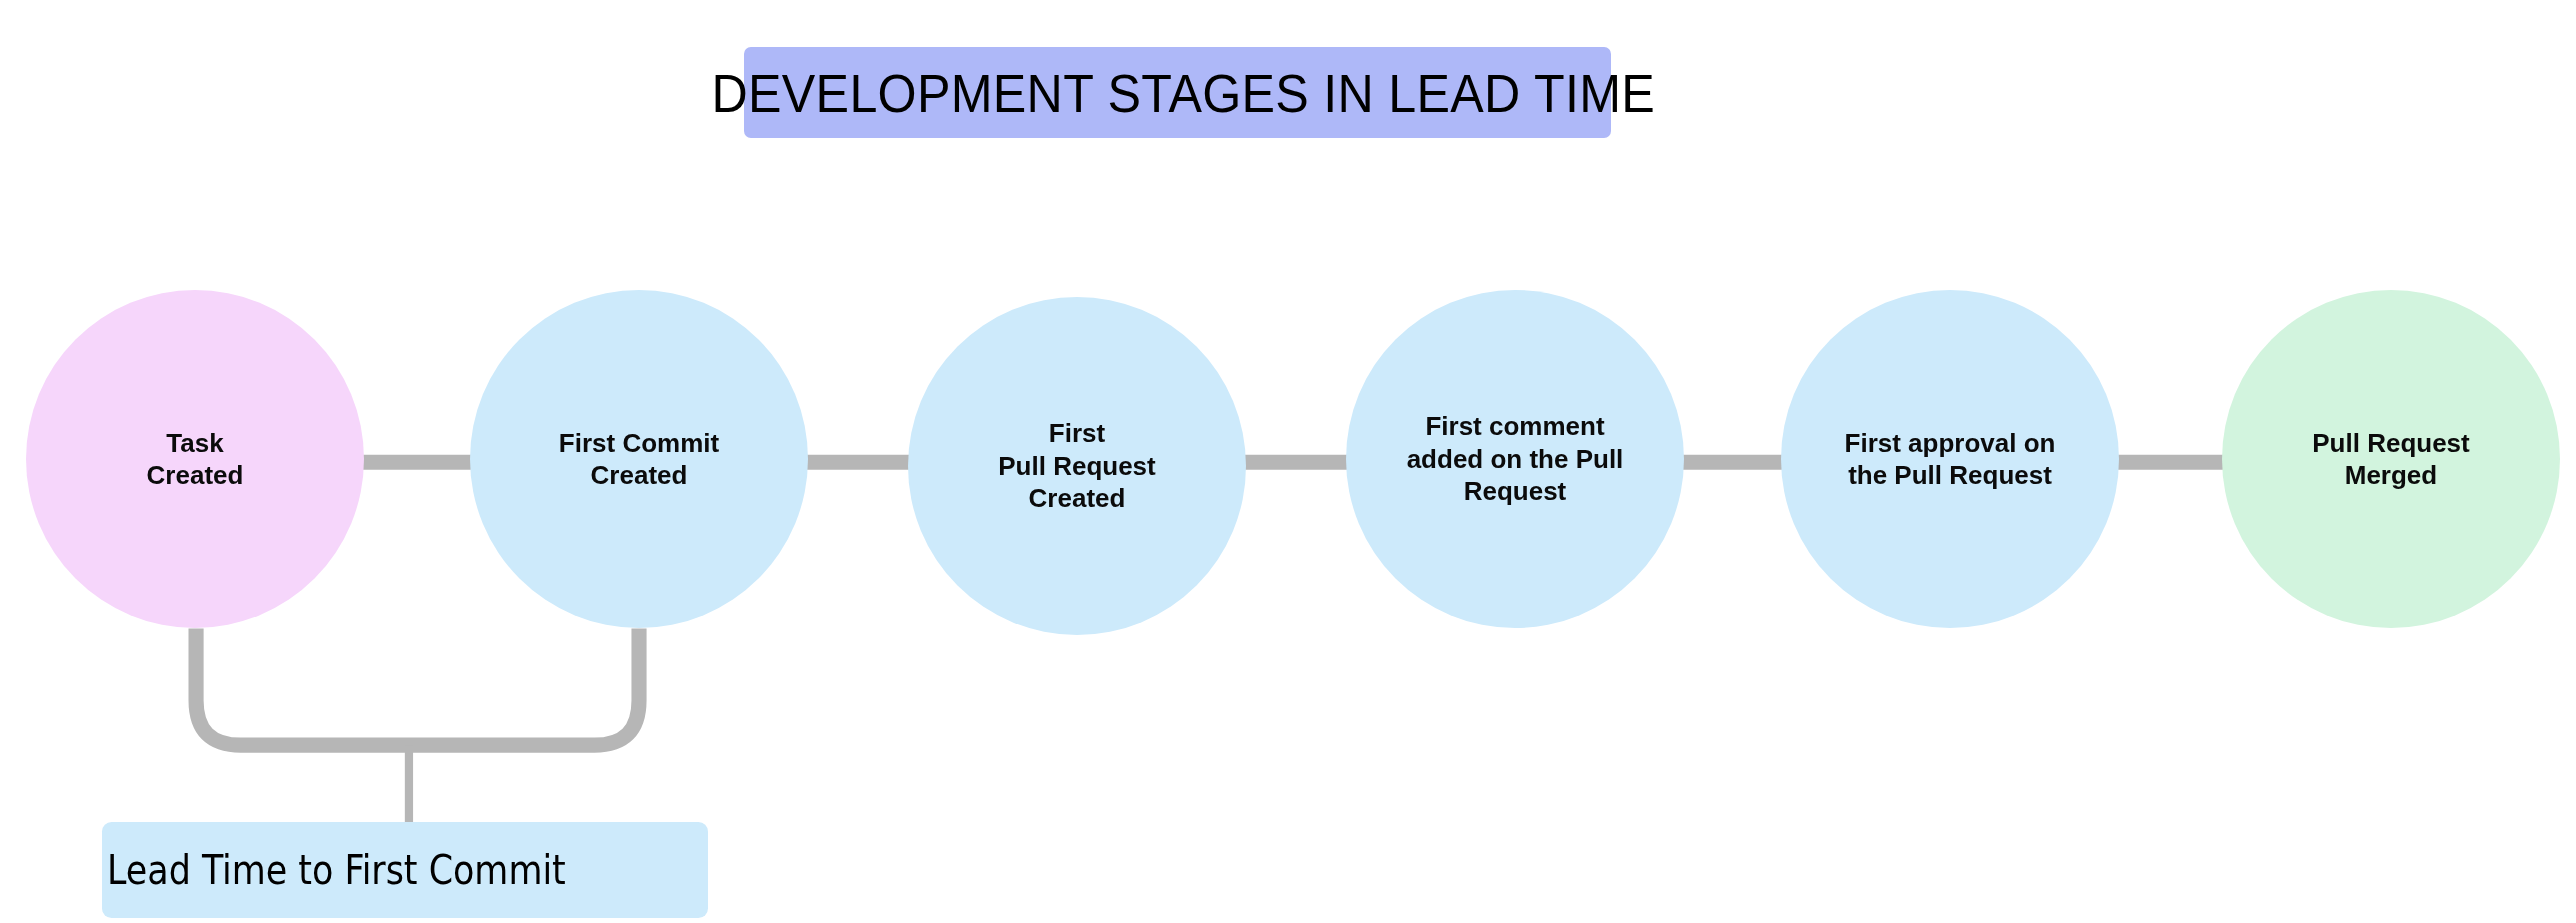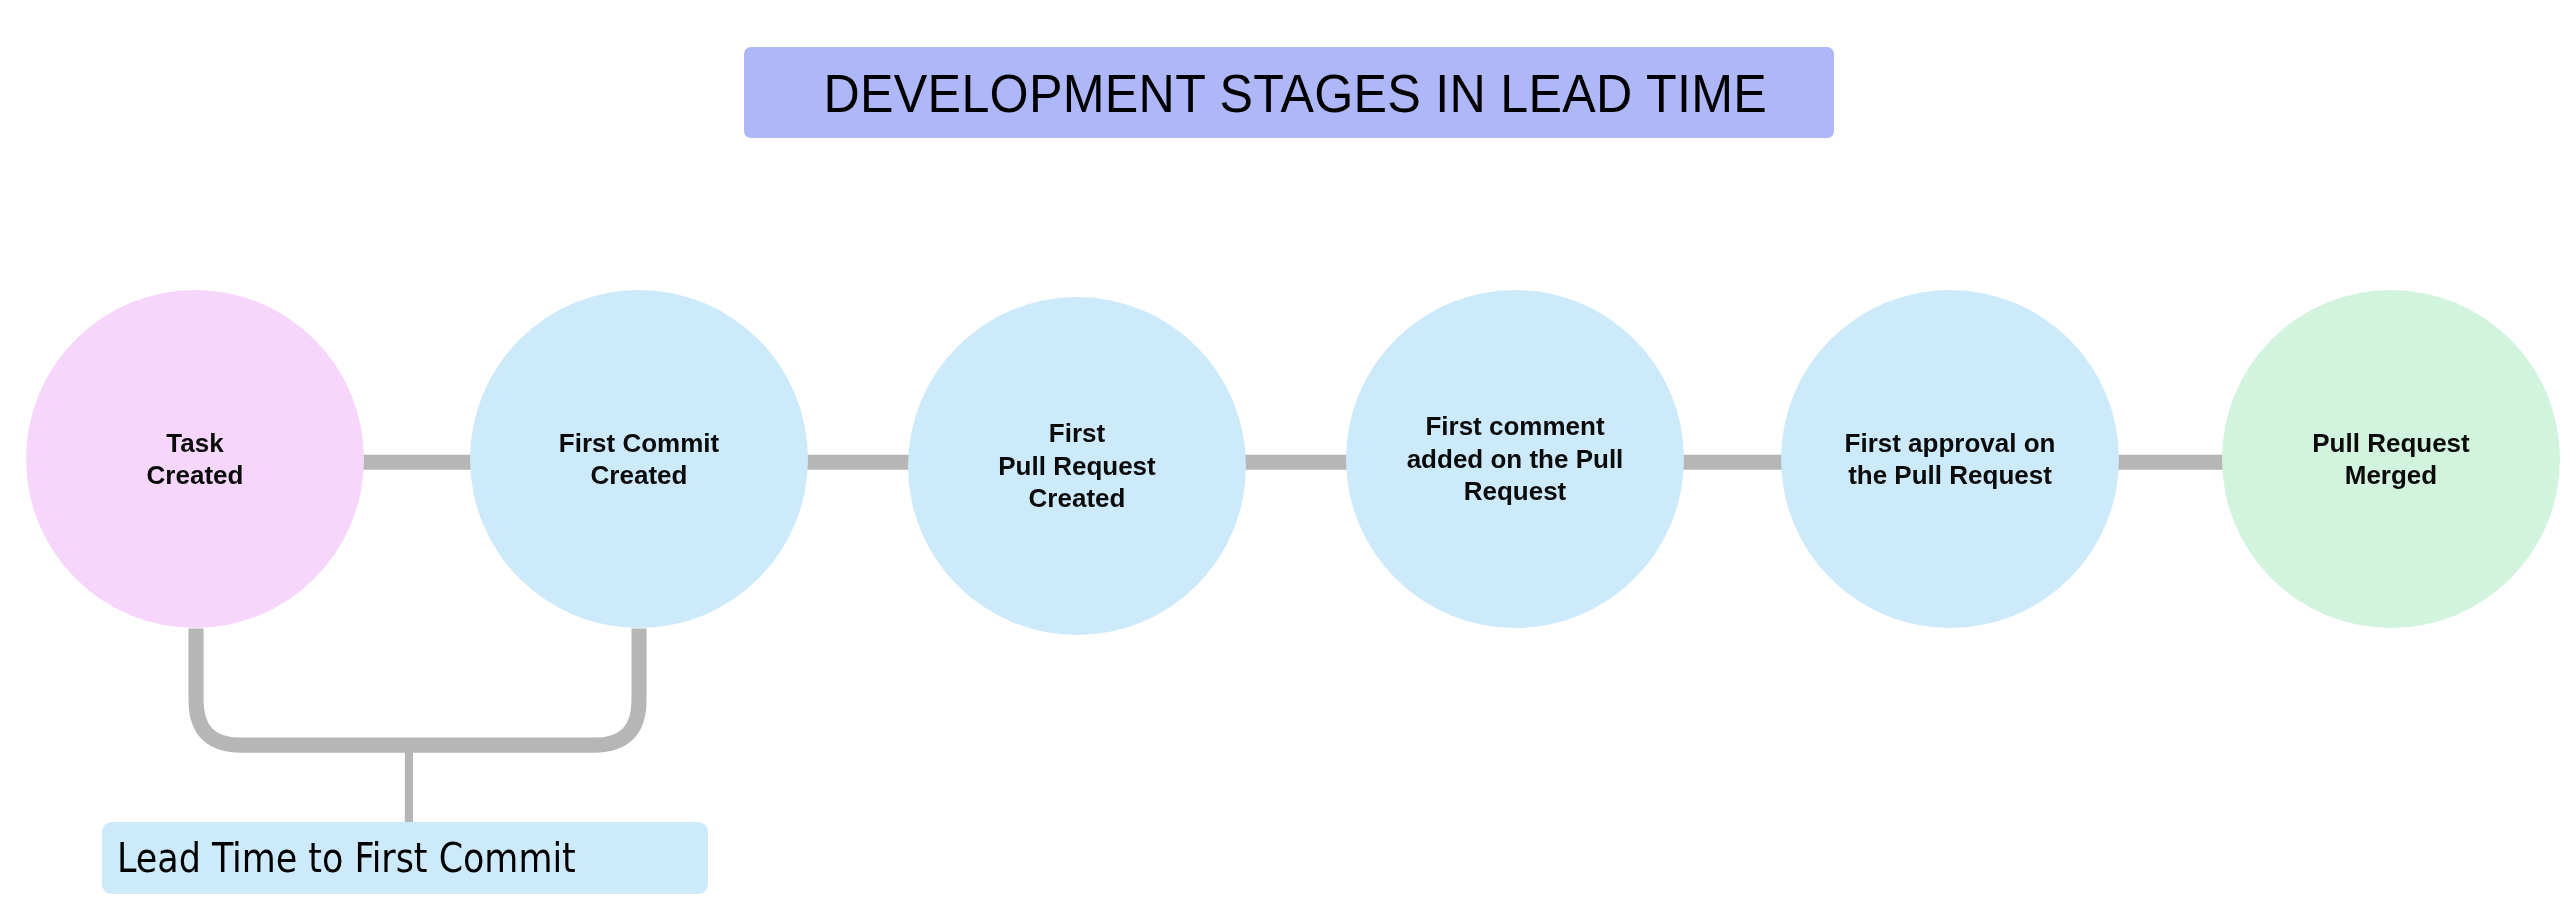--- a/index.html
+++ b/index.html
@@ -19,21 +19,21 @@
     width: 2576px;
     height: 923px;
     background: #ffffff;
   }
 
   
   .title-box {
     position: absolute;
     left: 744px;
     top: 47px;
-    width: 1090px;
+    width: 867px;
     height: 91px;
     background: #aeb8f8;
     border-radius: 6.9px;
     display: flex;
     align-items: center;
     justify-content: center;
     box-sizing: border-box;
     padding-left: 12px;
   }
   .title-text {
@@ -77,28 +77,28 @@
     padding: 0 18px;
     white-space: pre-line;
   }
 
   
   .caption-box {
     position: absolute;
     left: 102px;
     top: 822px;
     width: 606px;
-    height: 72px;
+    height: 96px;
     background: #cdeafb;
     border-radius: 9.6px;
     display: flex;
     align-items: center;
     justify-content: flex-start;
     box-sizing: border-box;
-    padding-left: 15px;
+    padding-left: 5px;
   }
   .caption-text {
     font-family: "DejaVu Sans Condensed", "DejaVu Sans", sans-serif;
     font-size: 40px;
     font-weight: 400;
     color: #000000;
     white-space: nowrap;
     transform: scaleX(0.97);
     transform-origin: left center;
   }

